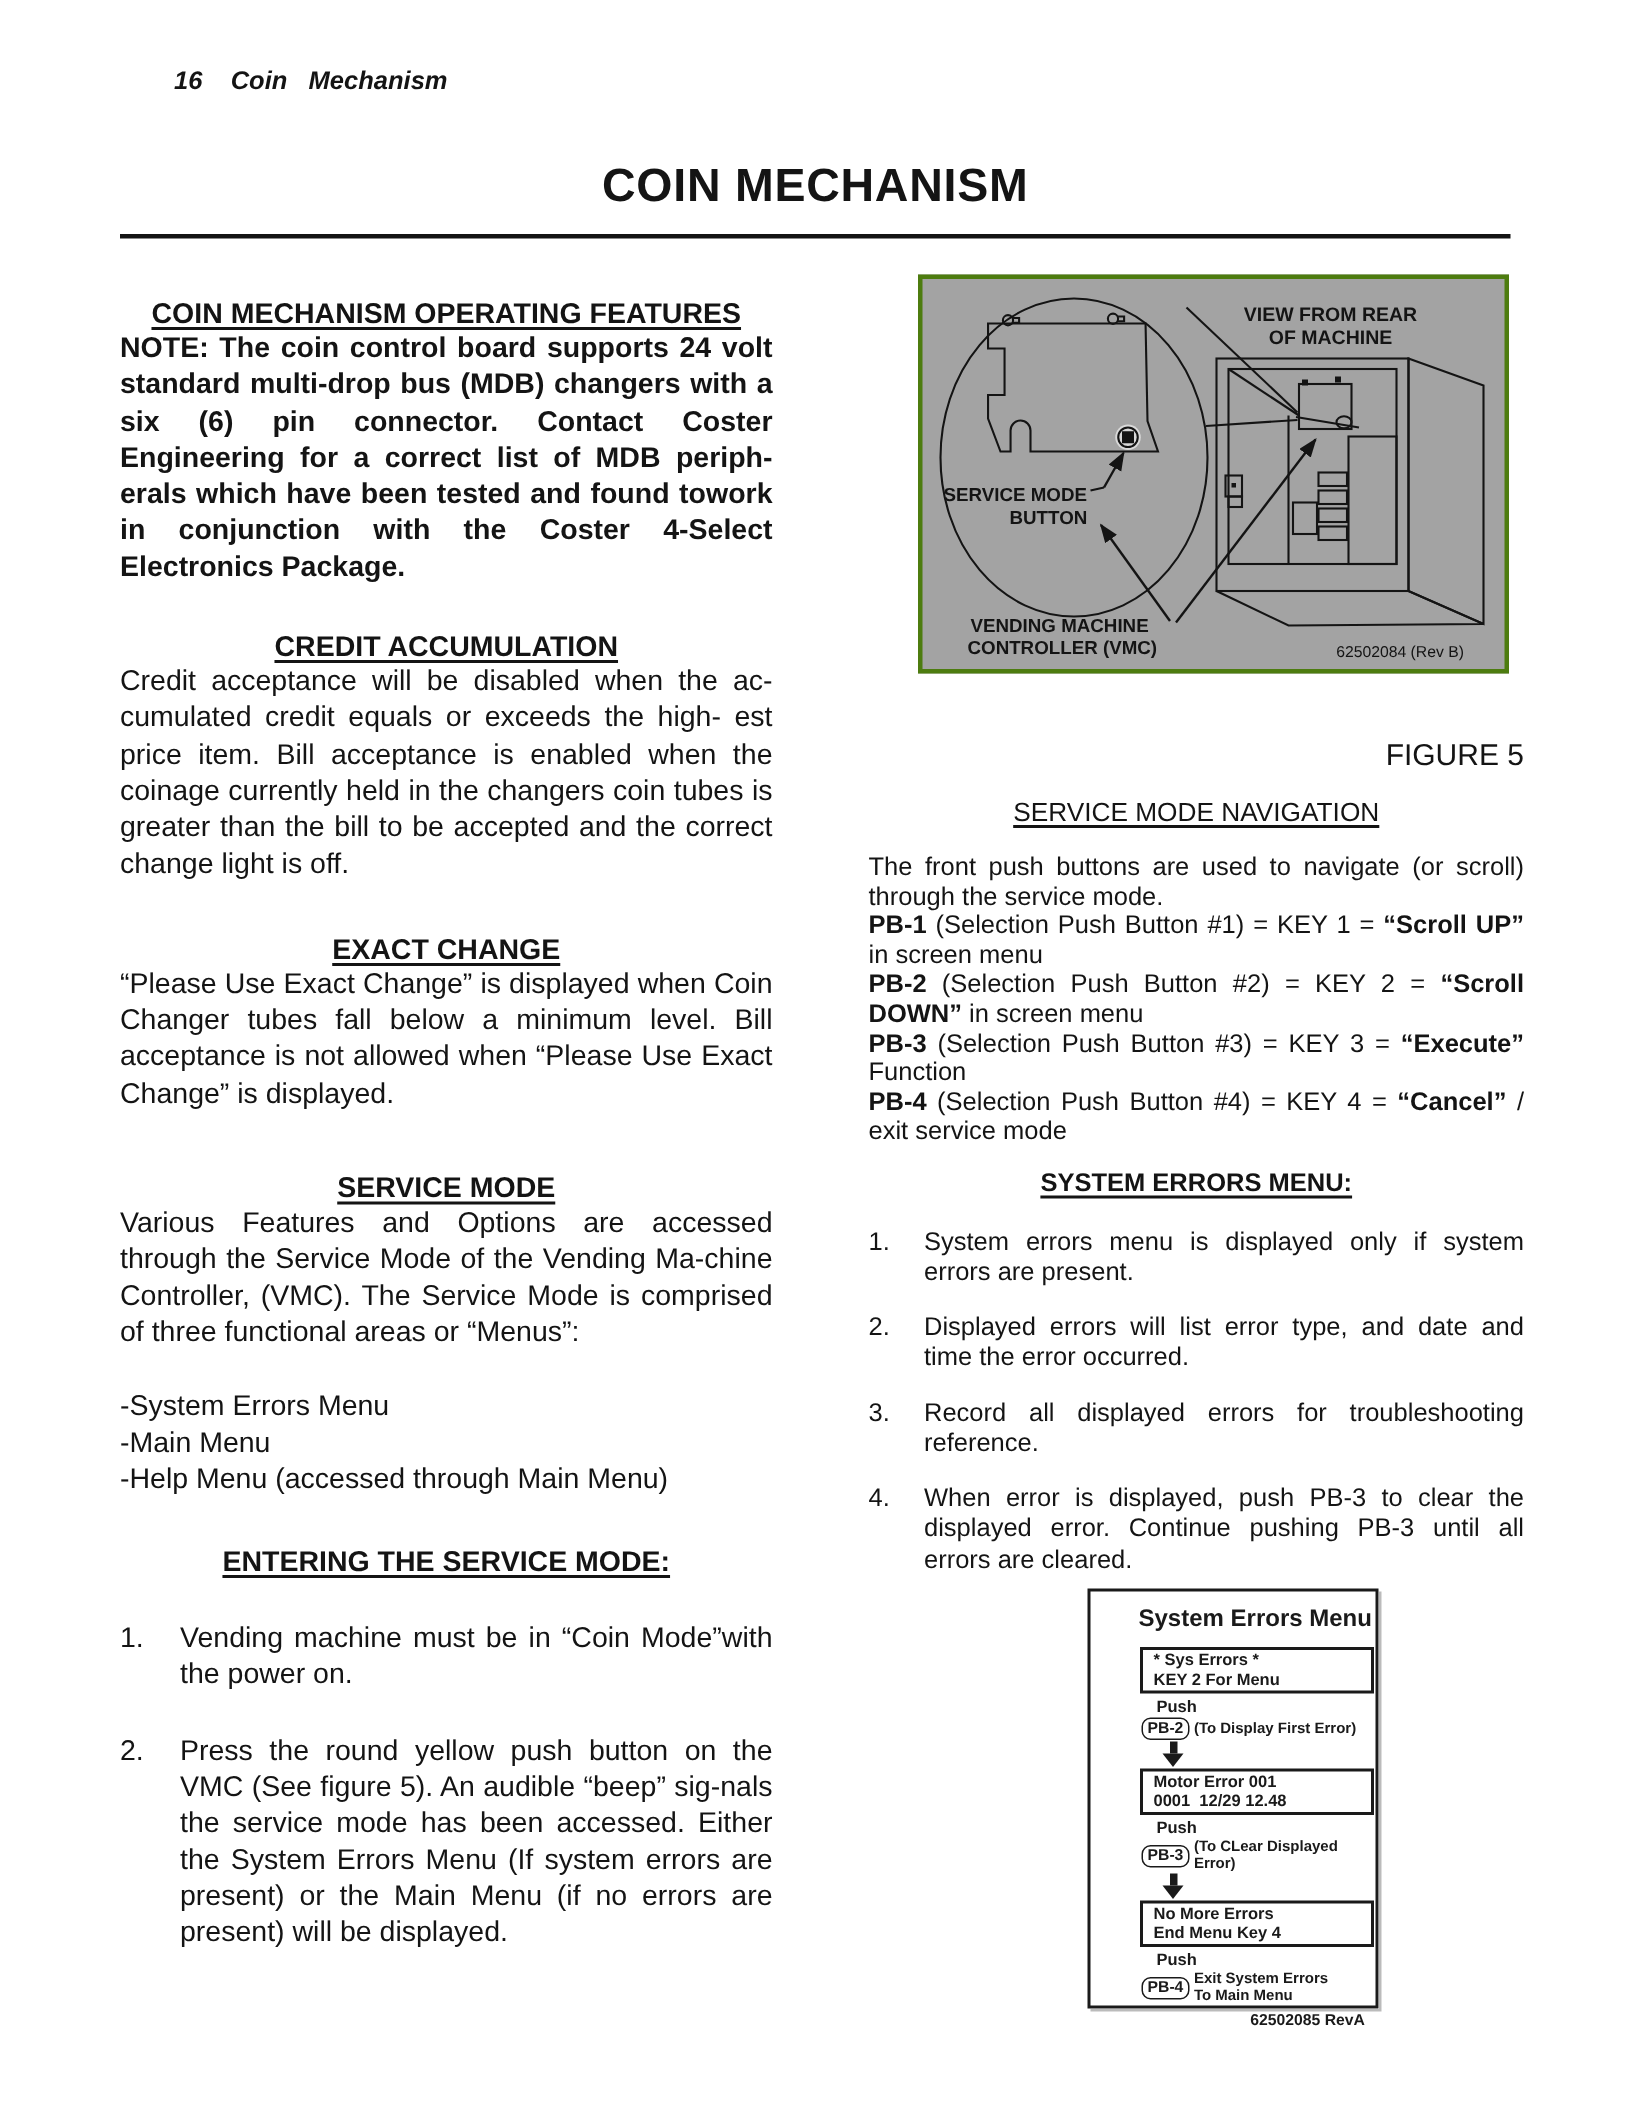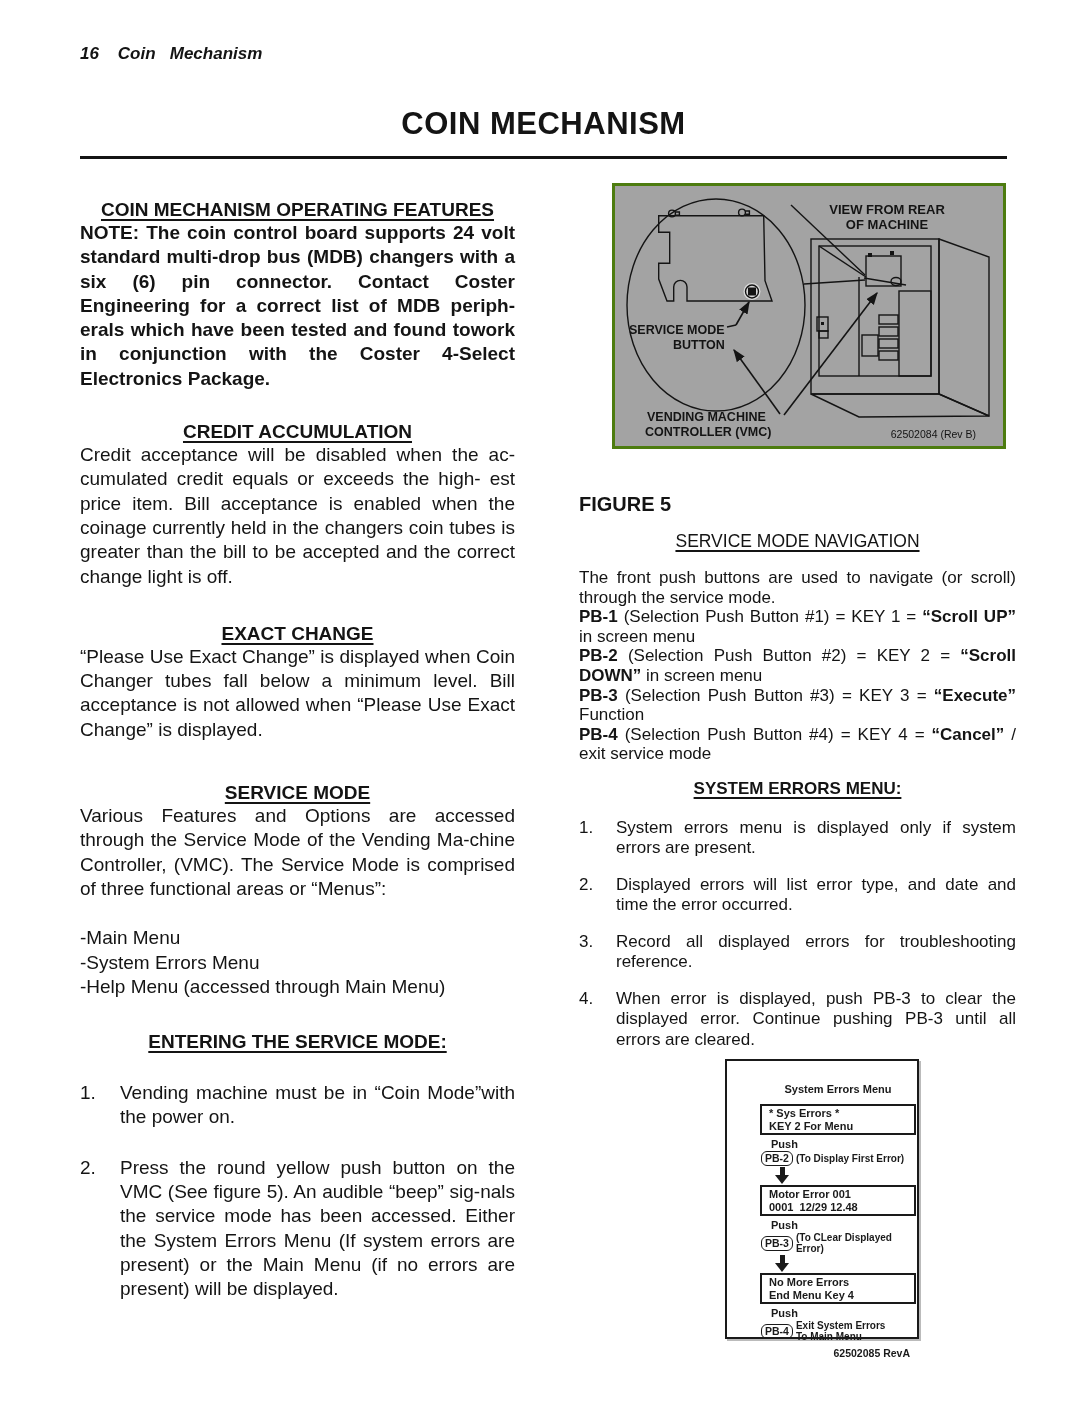--- a/index.html
+++ b/index.html
@@ -2,21 +2,21 @@
 <html><head>
 <meta charset="utf-8">
 <style>
   html,body{margin:0;padding:0;}
   body{
     width:1088px;height:1408px;background:#ffffff;color:#141414;
     font-family:"Liberation Sans","DejaVu Sans",sans-serif;
     overflow:hidden;position:relative;
   }
   .page{padding:44px 81px 0 80px;}
-  .page-header{font-style:italic;font-size:17px;font-weight:bold;white-space:pre;}
+  .page-header{font-style:italic;font-size:17px;font-weight:bold;white-space:pre;margin-left:36px;}
   .doc-title{text-align:center;font-weight:bold;font-size:31px;letter-spacing:.5px;margin-top:42px;}
   .rule{border:none;border-top:3.5px solid #141414;margin:14px 0 0 0;}
   .columns{display:grid;grid-template-columns:435px 437px;column-gap:64px;margin-top:24px;}
 
   
   .sec-h{font-weight:bold;font-size:19px;text-align:center;
          text-decoration:underline;text-decoration-thickness:2px;text-underline-offset:3px;}
   .col-left .sec-h.first{margin-top:16px;}
   .para{font-size:19px;line-height:24.3px;text-align:justify;margin:0;}
   .para.bold{font-weight:bold;}
@@ -26,38 +26,38 @@
   .olist{margin-top:28px;}
   .oli{display:flex;font-size:19px;line-height:24.3px;}
   .oli + .oli{margin-top:26px;}
   .oli .num{flex:none;width:40px;}
   .oli .otext{text-align:justify;}
 
   
   .figure{width:388px;height:260px;border:3px solid #4d7c0f;margin-left:33px;background:#a3a3a3;}
   .figure svg{display:block;width:100%;height:100%;}
   .figure text{font-family:"Liberation Sans","DejaVu Sans",sans-serif;fill:#141414;}
-  .fig-caption{text-align:left;font-weight:bold;font-size:20px;margin-top:44px;}
+  .fig-caption{text-align:right;font-weight:normal;font-size:20px;margin-top:44px;}
   .nav-h{text-align:center;font-weight:normal;font-size:17.5px;margin-top:15px;
          text-decoration:underline;text-decoration-thickness:2px;text-underline-offset:3px;}
   .nav-text{margin-top:16px;font-size:17px;line-height:19.6px;}
   .nav-text p{margin:0;text-align:justify;}
   .se-h{text-align:center;font-weight:bold;font-size:17px;margin-top:15px;
         text-decoration:underline;text-decoration-thickness:2px;text-underline-offset:3px;}
   .se-list{margin-top:19px;}
   .se-li{display:flex;font-size:17px;line-height:20.5px;}
   .se-li + .se-li{margin-top:16px;}
   .se-li .num{flex:none;width:37px;}
   .se-li .otext{text-align:justify;}
 
   
   .flowchart{width:194px;height:280px;border:2px solid #1a1a1a;margin:9px 0 0 146px;
              box-sizing:border-box;font-weight:bold;color:#1a1a1a;
              box-shadow:2px 2px 0 #bbb;}
-  .fc-title{font-size:11px;margin:22px 0 9px 32px;text-align:center;}
+  .fc-title{font-size:16px;margin:10px 0 9px 32px;}
   .fc-screen{border:2px solid #1a1a1a;width:156px;margin-left:33px;box-sizing:border-box;
              padding:1px 0 1px 7px;font-size:11px;line-height:12.5px;}
   .fc-screen div{white-space:pre;}
   .fc-push{font-size:11px;margin:3px 0 1px 44px;}
   .fc-btnrow{display:flex;align-items:center;margin-left:34px;font-size:10px;}
   .pb-pill{flex:none;border:1.5px solid #1a1a1a;border-radius:6px;padding:0 3px;
            font-size:10.5px;line-height:13px;margin-right:3px;}
   .fc-note{line-height:11px;}
   .fc-arrow{width:14px;margin:1px 0 1px 48px;}
   .fc-arrow .stem{width:5px;height:8px;background:#1a1a1a;margin:0 auto;}
@@ -83,22 +83,22 @@
       <div class="sec-h mt30">CREDIT ACCUMULATION</div>
       <p class="para mt26">Credit acceptance will be disabled when the ac-cumulated credit equals or exceeds the high- est price item. Bill acceptance is enabled when the coinage currently held in the changers coin tubes is greater than the bill to be accepted and the correct change light is off.</p>
 
       <div class="sec-h mt34">EXACT CHANGE</div>
       <p class="para mt26">“Please Use Exact Change” is displayed when Coin Changer tubes fall below a minimum level. Bill acceptance is not allowed when “Please Use Exact Change” is displayed.</p>
 
       <div class="sec-h mt40">SERVICE MODE</div>
       <p class="para mt26">Various Features and Options are accessed through the Service Mode of the Vending Ma-chine Controller, (VMC). The Service Mode is comprised of three functional areas or “Menus”:</p>
 
       <div class="menu-list">
+        <div>-System Errors Menu</div>
         <div>-Main Menu</div>
-        <div>-System Errors Menu</div>
         <div>-Help Menu (accessed through Main Menu)</div>
       </div>
 
       <div class="sec-h mt32">ENTERING THE SERVICE MODE:</div>
       <div class="olist">
         <div class="oli">
           <span class="num">1.</span>
           <span class="otext">Vending machine must be in “Coin Mode”with the power on.</span>
         </div>
         <div class="oli">

